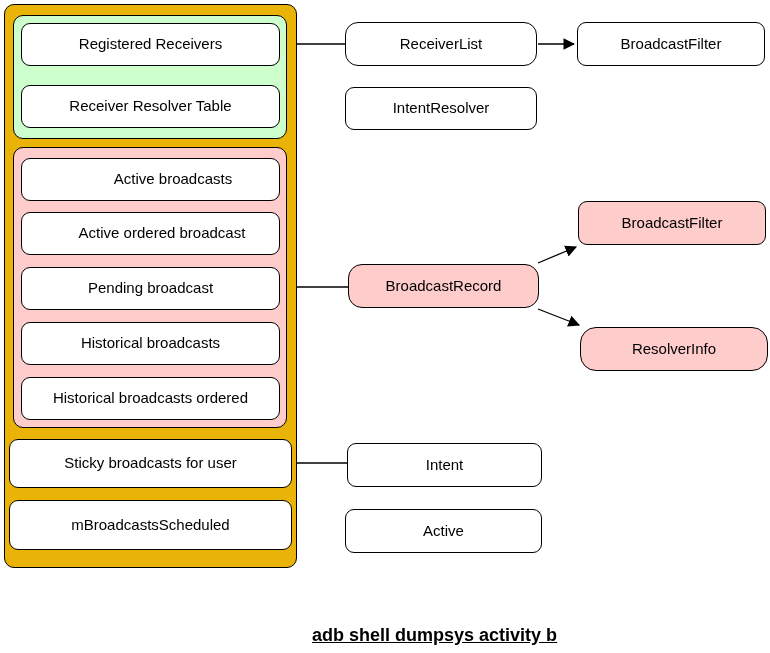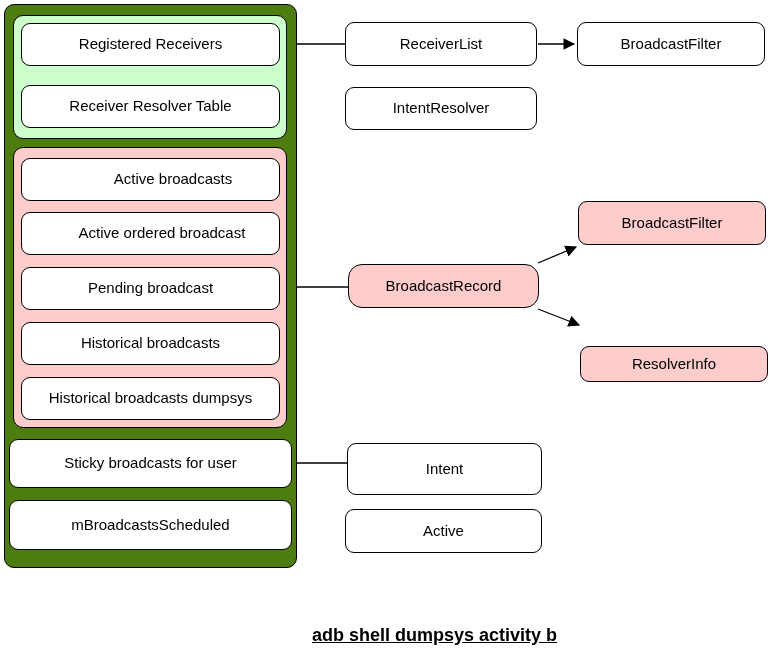--- a/index.html
+++ b/index.html
@@ -23,21 +23,21 @@
     border: 1.5px solid #000;
     border-radius: 9px;
     background: #ffffff;
     display: flex;
     align-items: center;
     justify-content: center;
     font-size: 15px;
     text-align: center;
     line-height: 1.1;
   }
-  .purple { background: #4d7c0f; }
+  .purple { background: #eab308; }
   .green  { background: #ccffcc; }
   .pink   { background: #ffcccc; }
   .conn-layer {
     position: absolute;
     left: 0; top: 0;
     width: 770px; height: 653px;
     pointer-events: none;
   }
   .caption {
     position: absolute;
@@ -86,57 +86,57 @@
       <div class="node" style="left:7px; top:64px; width:259px; height:43px;padding-left:23px;">
         <span>Active ordered broadcast</span>
       </div>
       <div class="node" style="left:7px; top:119px; width:259px; height:43px;">
         <span>Pending broadcast</span>
       </div>
       <div class="node" style="left:7px; top:174px; width:259px; height:43px;">
         <span>Historical broadcasts</span>
       </div>
       <div class="node" style="left:7px; top:229px; width:259px; height:43px;">
-        <span>Historical broadcasts dumpsys</span>
+        <span>Historical broadcasts ordered</span>
       </div>
     </div>
 
     <div class="node" style="left:4px; top:434px; width:283px; height:49px;">
       <span>Sticky broadcasts for user</span>
     </div>
     <div class="node" style="left:4px; top:495px; width:283px; height:50px;">
       <span>mBroadcastsScheduled</span>
     </div>
   </div>
 
-  <div class="node" style="left:345px; top:22px; width:192px; height:44px;">
+  <div class="node" style="left:345px; top:22px; width:192px; height:44px;border-radius:13px;">
     <span>ReceiverList</span>
   </div>
 
   <div class="node" style="left:577px; top:22px; width:188px; height:44px;">
     <span>BroadcastFilter</span>
   </div>
 
   <div class="node" style="left:345px; top:87px; width:192px; height:43px;">
     <span>IntentResolver</span>
   </div>
 
   <div class="node pink" style="left:348px; top:264px; width:191px; height:44px;border-radius:14px;">
     <span>BroadcastRecord</span>
   </div>
 
   <div class="node pink" style="left:578px; top:201px; width:188px; height:44px;">
     <span>BroadcastFilter</span>
   </div>
 
-  <div class="node pink" style="left:580px; top:346px; width:188px; height:36px;">
+  <div class="node pink" style="left:580px; top:327px; width:188px; height:44px;border-radius:16px;">
     <span>ResolverInfo</span>
   </div>
 
-  <div class="node" style="left:347px; top:443px; width:195px; height:52px;">
+  <div class="node" style="left:347px; top:443px; width:195px; height:44px;">
     <span>Intent</span>
   </div>
 
   <div class="node" style="left:345px; top:509px; width:197px; height:44px;">
     <span>Active</span>
   </div>
 
   <div class="caption">adb shell dumpsys activity b</div>
 
 </div>

